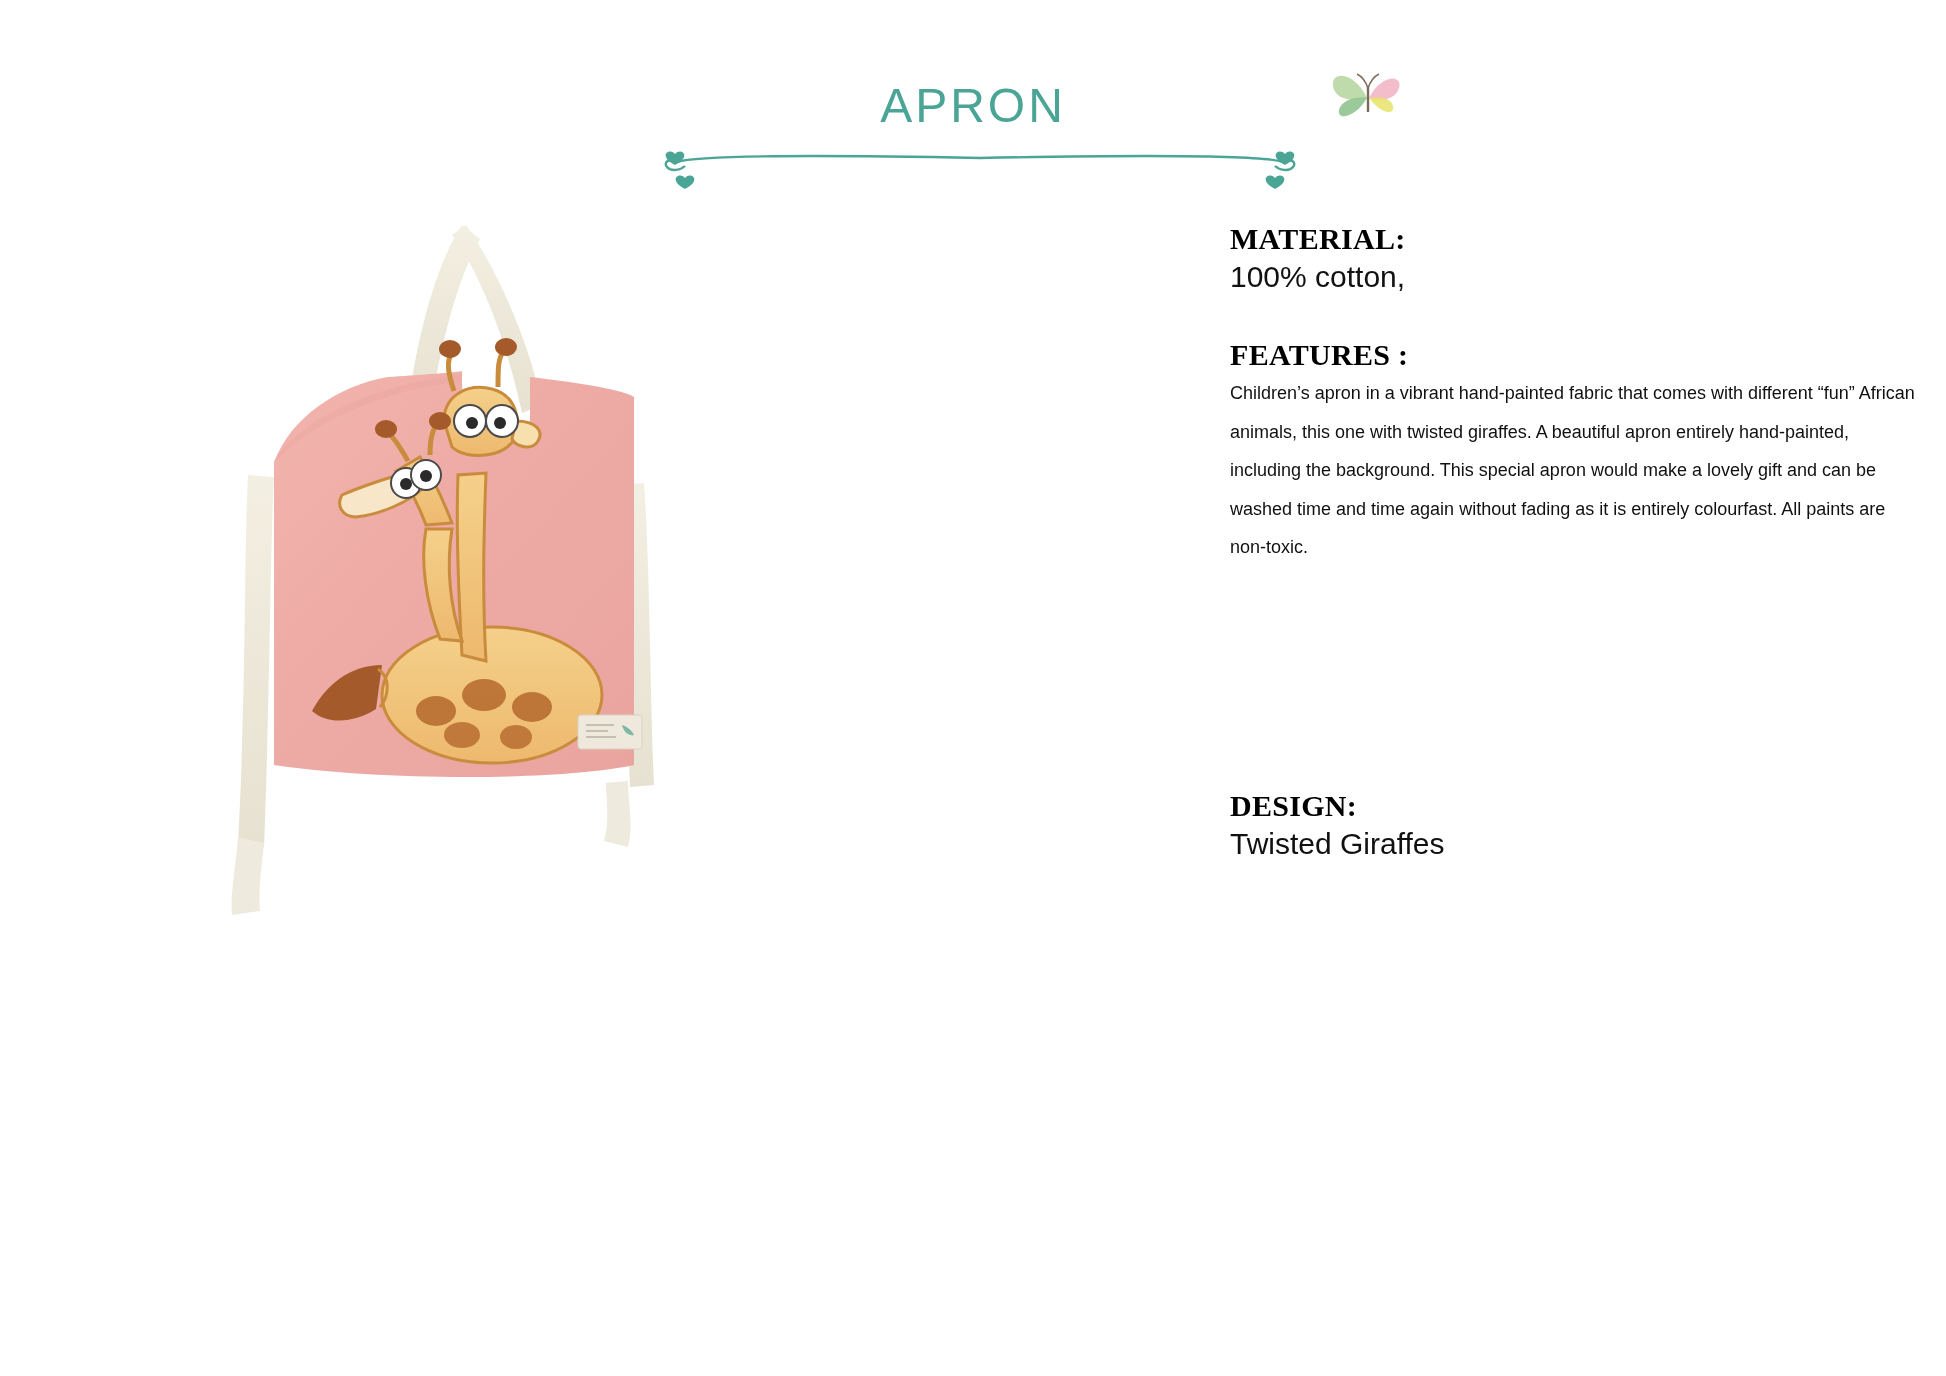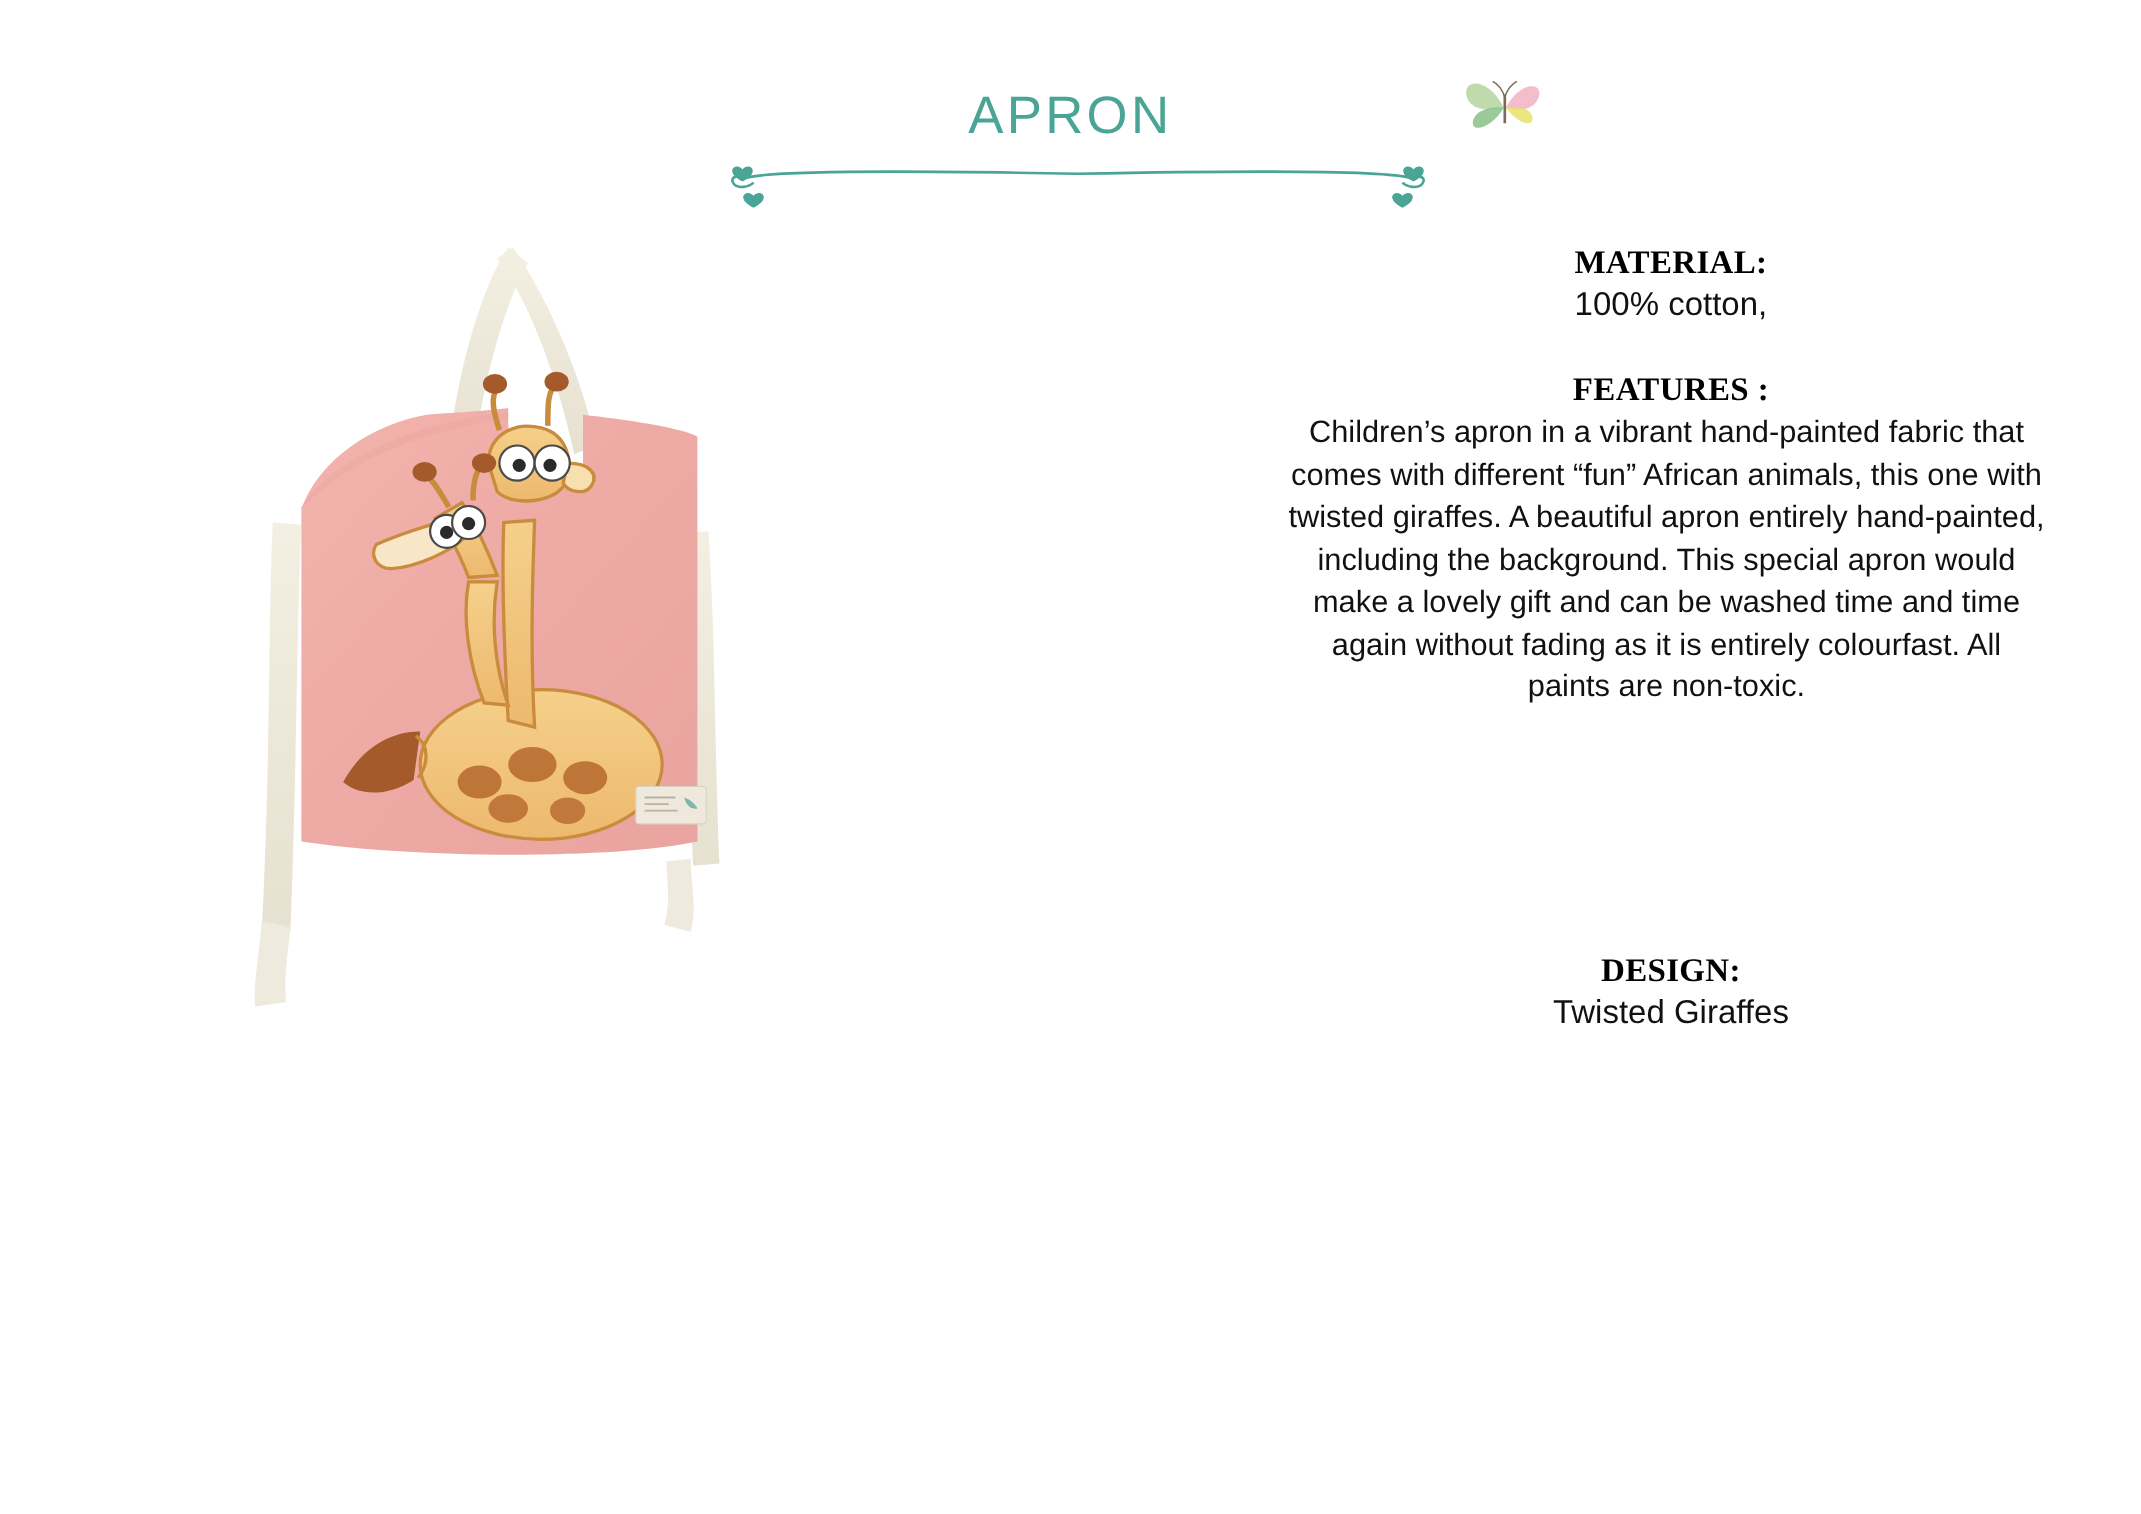--- a/index.html
+++ b/index.html
@@ -48,24 +48,23 @@
     position: absolute;
     left: 230px;
     top: 225px;
     width: 660px;
     height: 900px;
   }
 
   
   .specs {
     position: absolute;
-    left: 1168px;
+    left: 1228px;
     top: 222px;
     width: 700px;
-    text-align: center;
   }
   .spec-block { margin-bottom: 0; }
   .spec-heading {
     font-family: "Liberation Serif", serif;
     font-weight: bold;
     font-size: 30px;
     color: #000;
     margin: 0 0 2px 2px;
     letter-spacing: 0.3px;
   }
@@ -76,21 +75,21 @@
     color: #111;
     margin: 0 0 0 2px;
   }
 
   .gap-lg { height: 42px; }
   .gap-md { height: 30px; }
   .gap-sm { height: 16px; }
   .gap-xl { height: 150px; }
 
   .features-body {
-    font-size: 28px;
+    font-size: 18px;
     line-height: 38.5px;
     width: 690px;
     margin-left: 2px;
   }
   .size-lines div { line-height: 38px; }
 </style>
 </head>
 <body>
 
 <div class="page-title">APRON</div>

